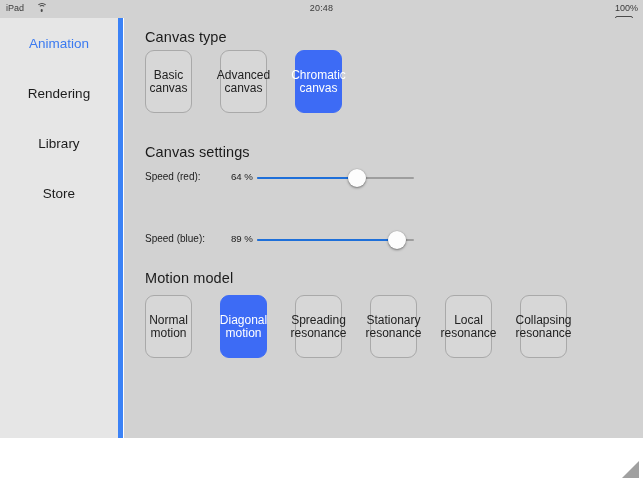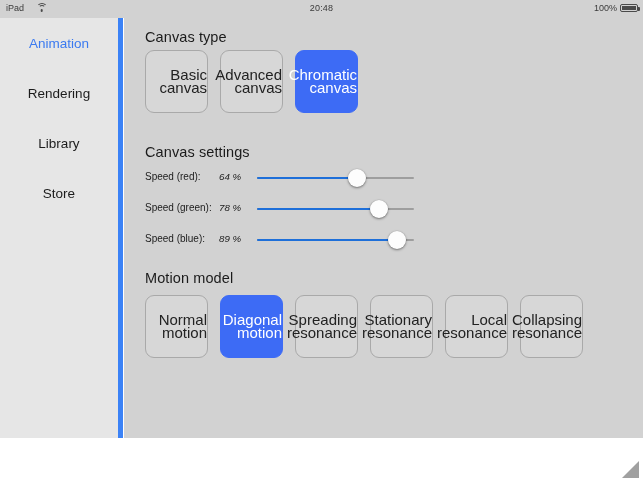--- a/index.html
+++ b/index.html
@@ -20,21 +20,21 @@
   .statusbar .sb-left {
     position:absolute; left:6px; top:3px;
     display:flex; align-items:flex-start; gap:12px;
   }
   .statusbar .sb-center {
     position:absolute; left:0; top:3px; width:643px;
     text-align:center; font-weight:normal; letter-spacing:.2px;
   }
   .statusbar .sb-right {
     position:absolute; right:5px; top:3px;
-    display:flex; align-items:center; gap:3px;
+    display:flex; align-items:flex-start; gap:3px;flex-direction:column;
   }
   .wifi-icon { display:inline-block; width:11px; height:9px; position:relative; }
   .wifi-icon i {
     position:absolute; left:50%; border:1.4px solid #4a4a4a;
     border-bottom-color:transparent; border-left-color:transparent; border-right-color:transparent;
     border-radius:50%; transform:translateX(-50%);
   }
   .wifi-icon i:nth-child(1){ width:11px; height:11px; top:0px; }
   .wifi-icon i:nth-child(2){ width:7px; height:7px; top:2.2px; }
   .wifi-icon .dot {
@@ -74,44 +74,44 @@
     position:absolute; left:124px; top:18px; width:519px; height:420px;
     background:#d2d2d2;
   }
   .section-title {
     position:absolute; font-size:14.5px; color:#1b1b1b; letter-spacing:.1px;
   }
 
   
   .tile {
     position:absolute;
-    width:63px; height:63px;
+    width:47px; height:63px;
     border:1px solid #a9a9a9;
     border-radius:9px;
     background:#d7d7d7;
     display:flex; flex-direction:column;
-    align-items:flex-end; justify-content:center;
-    font-size:15px; color:#222; line-height:12.5px; text-align:center;
+    align-items:center; justify-content:center;
+    font-size:12px; color:#222; line-height:12.5px; text-align:center;
   }
   .tile.selected {
     background:#3d6bf5;
     border-color:#3d6bf5;
     color:#ffffff;
   }
   .tile span { display:block; }
 
   
   .slider-row { position:absolute; left:21px; width:480px; height:14px; }
   .slider-label {
     position:absolute; left:0; top:0; width:72px;
     font-size:10px; color:#1c1c1c; white-space:nowrap;
   }
   .slider-value {
     position:absolute; left:74px; top:0; width:34px;
-    font-size:9.7px; color:#1c1c1c; text-align:left;font-style:italic;
+    font-size:9.7px; color:#1c1c1c; text-align:right;
   }
   .track {
     position:absolute; left:112px; top:6px; width:157px; height:2px;
     background:#9e9e9e; border-radius:1px;
   }
   .track .filled {
     position:absolute; left:0; top:0; height:2px;
     background:#1e6fd9; border-radius:1px;
   }
   .knob {
@@ -190,28 +190,20 @@
 
     <div class="slider-row" style="top:153px;">
       <div class="slider-label">Speed (red):</div>
       <div class="slider-value">64 %</div>
       <div class="track">
         <div class="filled" style="width:64%;"></div>
         <div class="knob" style="left:64%;"></div>
       </div>
     </div>
 
-    <div class="slider-row" style="top:184px;">
-      <div class="slider-label">Speed (green):</div>
-      <div class="slider-value">78 %</div>
-      <div class="track">
-        <div class="filled" style="width:78%;"></div>
-        <div class="knob" style="left:78%;"></div>
-      </div>
-    </div>
 
     <div class="slider-row" style="top:215px;">
       <div class="slider-label">Speed (blue):</div>
       <div class="slider-value">89 %</div>
       <div class="track">
         <div class="filled" style="width:89%;"></div>
         <div class="knob" style="left:89%;"></div>
       </div>
     </div>
 

